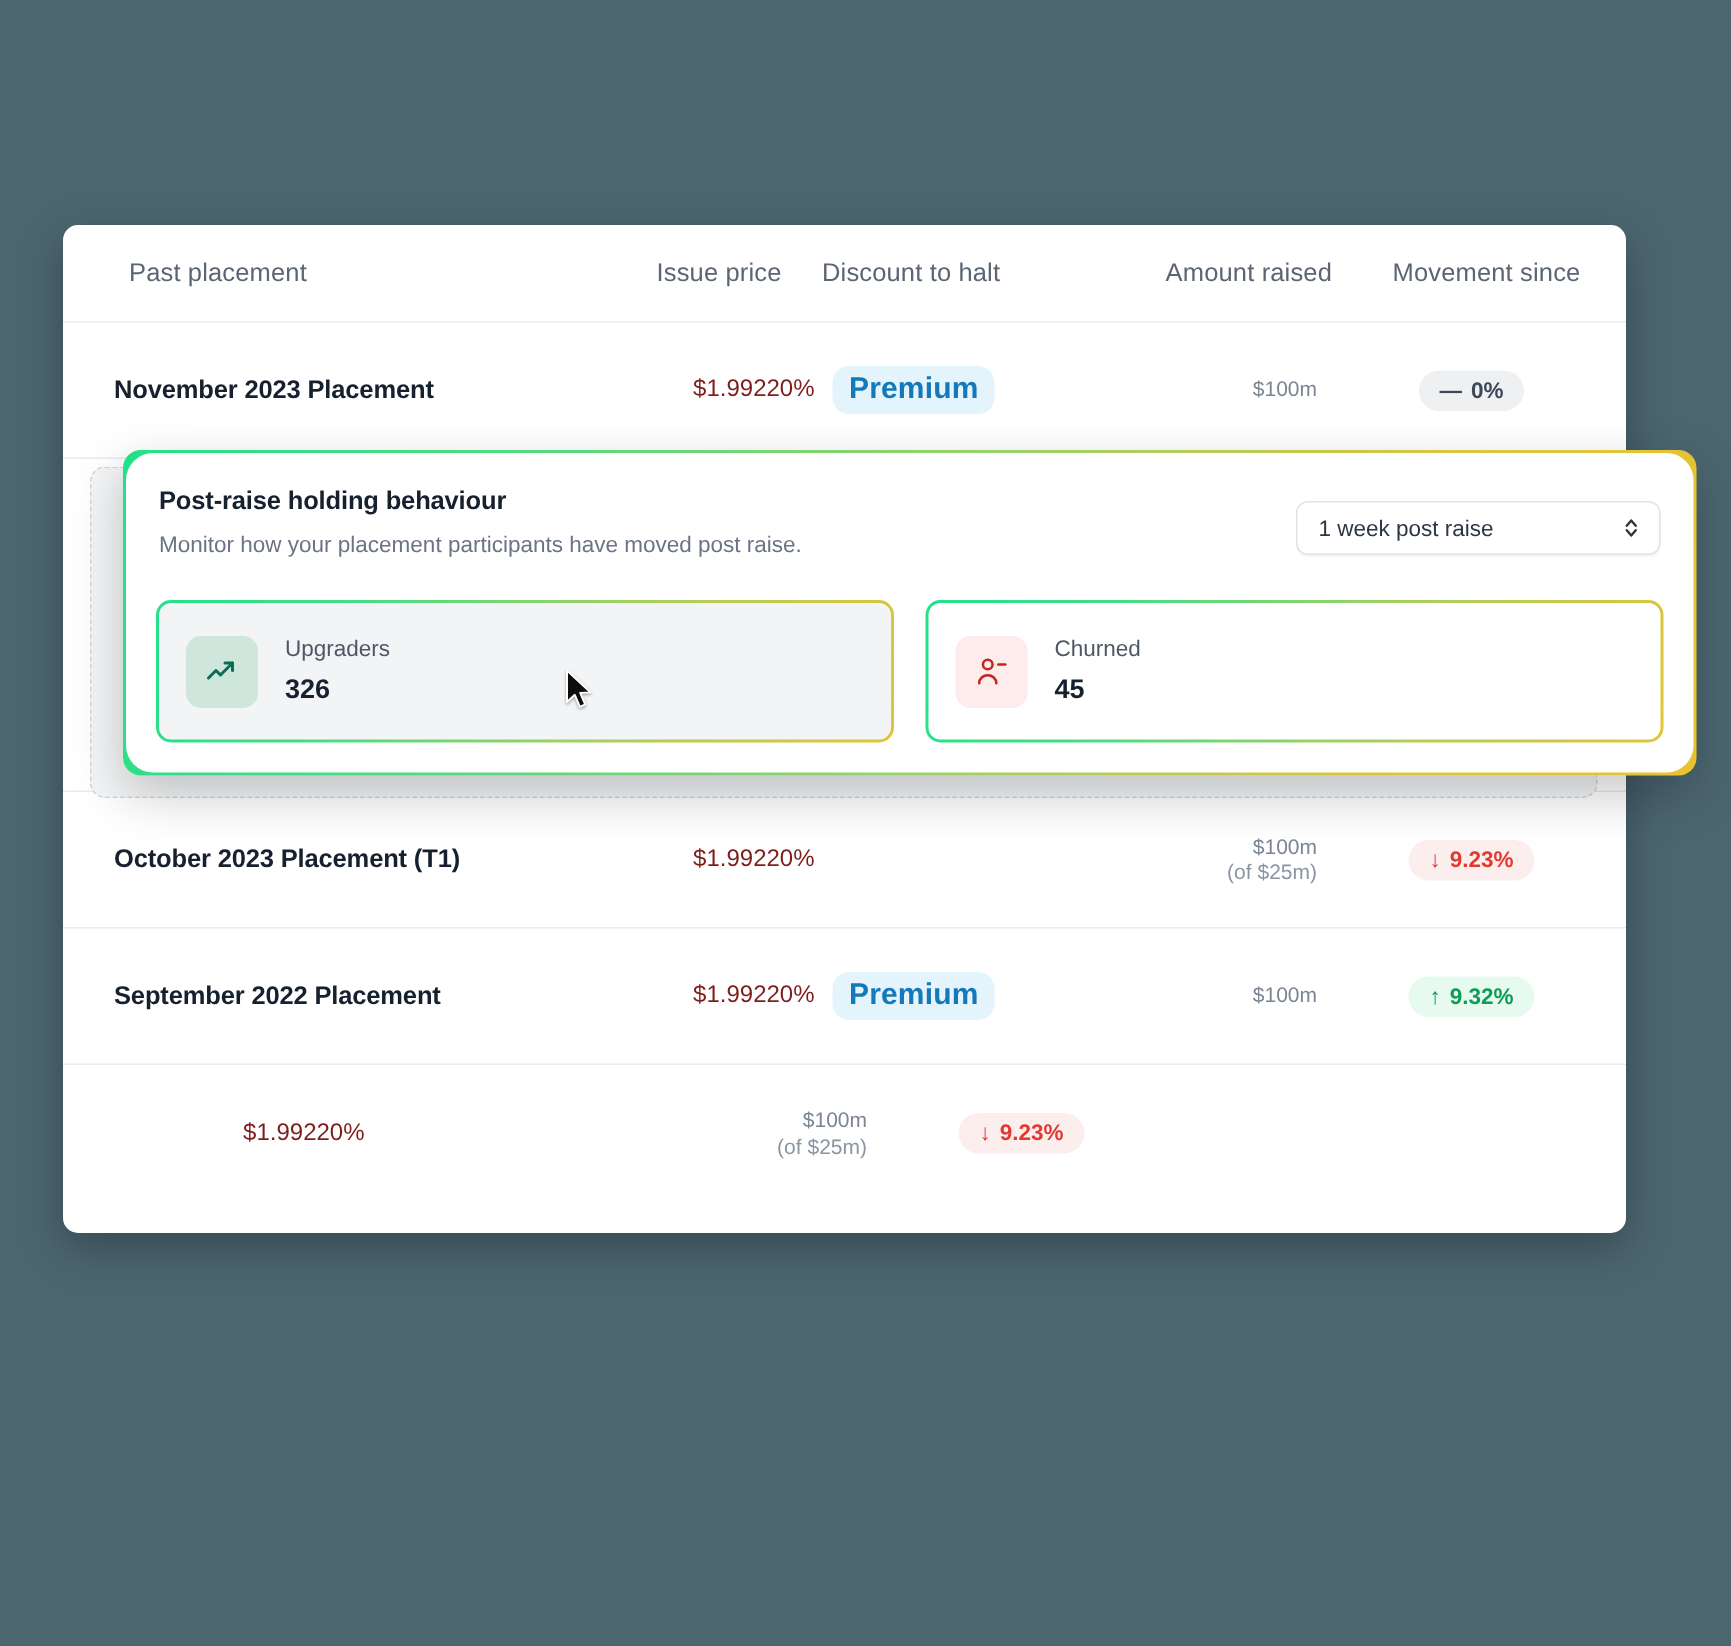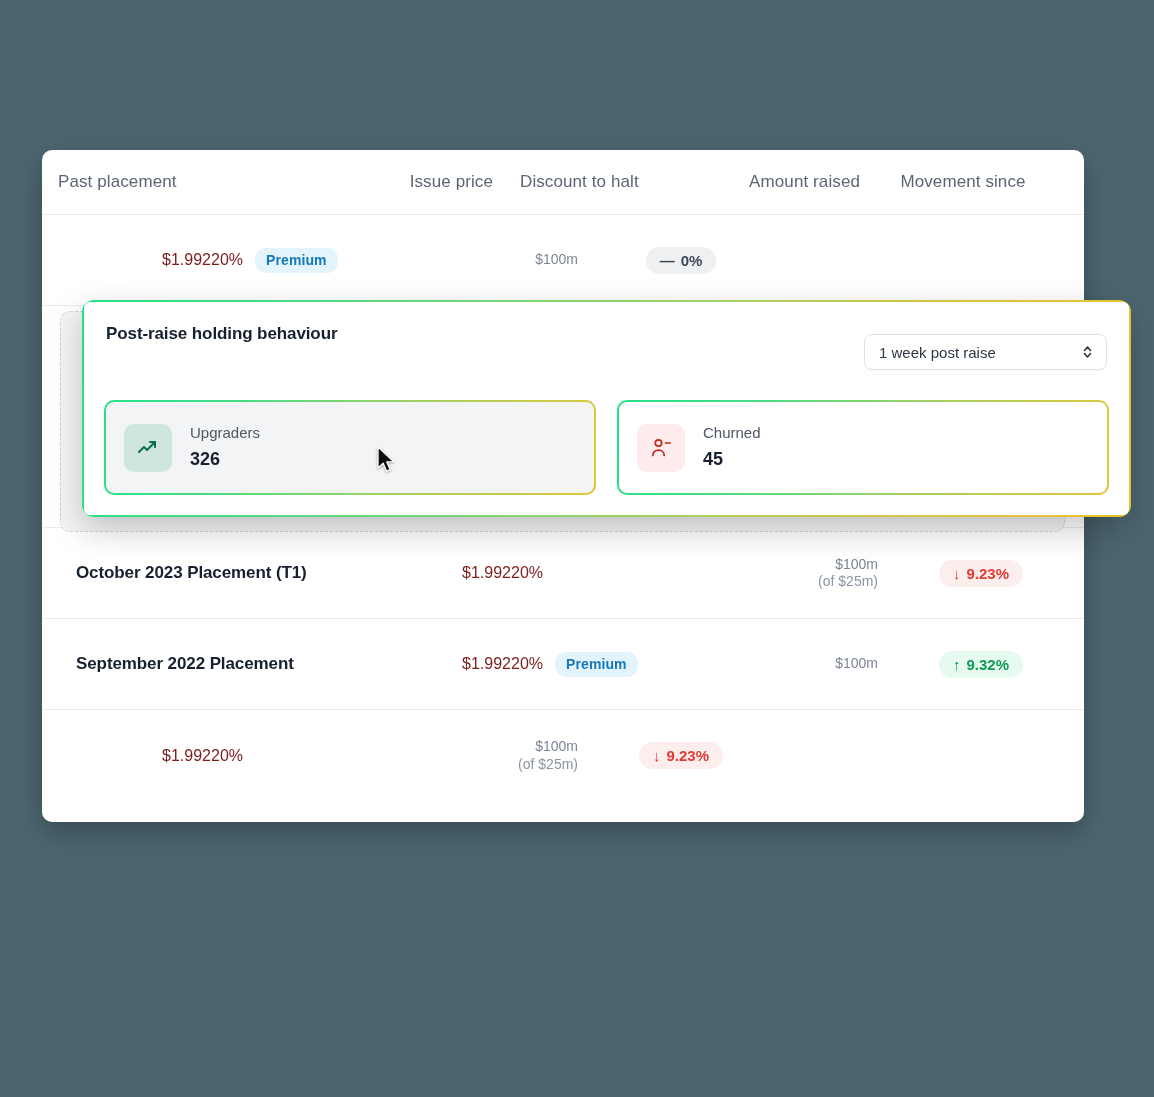--- a/index.html
+++ b/index.html
@@ -27,21 +27,21 @@
     border-radius: 10px;
     box-shadow: 0 10px 30px rgba(0,0,0,.28);
     overflow: hidden;
   }
 
   .table-head {
     display: flex;
     align-items: center;
     height: 65px;
     border-bottom: 1px solid #e8eaed;
-    padding: 0 34px 0 16px;
+    padding: 0 34px 0 44px;
   }
   .table-head .th {
     font-size: 17px;
     color: #5b6573;
     font-weight: 400;
     letter-spacing: .1px;
   }
 
   
   .c-name   { width: 300px; flex: 0 0 300px; }
@@ -78,21 +78,21 @@
 
   .amount-wrap { text-align: right; padding-right: 8px; line-height: 1.25; }
   .amount-main { font-size: 14px; color: #7b8593; }
   .amount-sub  { font-size: 14px; color: #8b95a3; }
 
   
   .badge-premium {
     display: inline-block;
     background: #e3f4fd;
     color: #1578b8;
-    font-size: 14px;
+    font-size: 20px;
     font-weight: 600;
     border-radius: 11px;
     padding: 4px 11px 5px;
     letter-spacing: .1px;
   }
   .pill {
     display: inline-flex;
     align-items: center;
     gap: 6px;
     font-size: 15px;
@@ -127,21 +127,21 @@
     height: 217px;
     border-radius: 12px;
     padding: 2px;
     background: linear-gradient(105deg, #22e189 0%, #4fd983 22%, #9fd166 55%, #d9c541 80%, #e8c32f 100%);
     box-shadow: 0 12px 34px rgba(0,0,0,.22);
   }
   .overlay-inner {
     width: 100%;
     height: 100%;
     background: #ffffff;
-    border-radius: 6px;
+    border-radius: 18px;
     padding: 22px 22px 4px 22px;
     position: relative;
   }
   .overlay-title {
     font-size: 17px;
     font-weight: 700;
     color: #16202e;
     letter-spacing: -.1px;
   }
   .overlay-sub {
@@ -238,20 +238,21 @@
 
   <div class="table-head">
     <div class="th c-name">Past placement</div>
     <div class="th c-price">Issue price</div>
     <div class="th c-disc">Discount to halt</div>
     <div class="th c-amount">Amount raised</div>
     <div class="th c-move">Movement since</div>
   </div>
 
   <div class="row">
+    <div class="c-name placement-name">November 2023 Placement</div>
     <div class="c-price price">$1.992</div>
     <div class="c-disc">
       <span class="disc-pct">20%</span>
       <span class="badge-premium">Premium</span>
     </div>
     <div class="c-amount">
       <div class="amount-wrap">
         <div class="amount-main">$100m</div>
       </div>
     </div>
@@ -324,20 +325,21 @@
     </div>
   </div>
 </div>
 
 <div class="dashed-slot"></div>
 
 <div class="overlay">
   <div class="overlay-inner">
 
     <div class="overlay-title">Post-raise holding behaviour</div>
+    <div class="overlay-sub">Monitor how your placement participants have moved post raise.</div>
 
     <div class="period-select">
       <span class="label">1 week post raise</span>
       <span>
         <svg class="selector-icon" viewBox="0 0 13 20" fill="none" stroke="#2c3644" stroke-width="1.6" stroke-linecap="round" stroke-linejoin="round">
           <polyline points="3.5,8.5 6.5,5 9.5,8.5"></polyline>
           <polyline points="3.5,11.5 6.5,15 9.5,11.5"></polyline>
         </svg>
       </span>
     </div>

